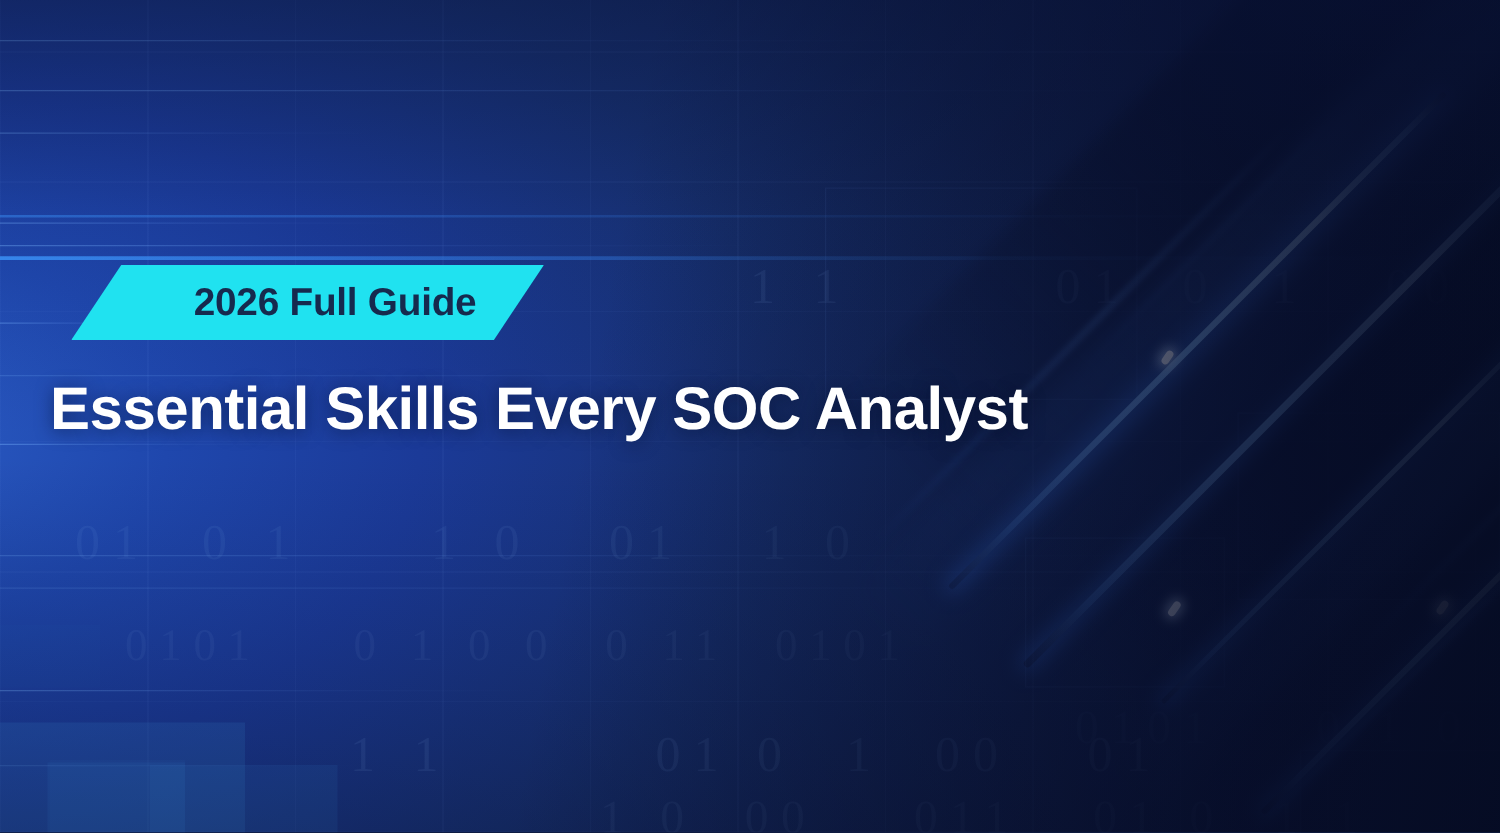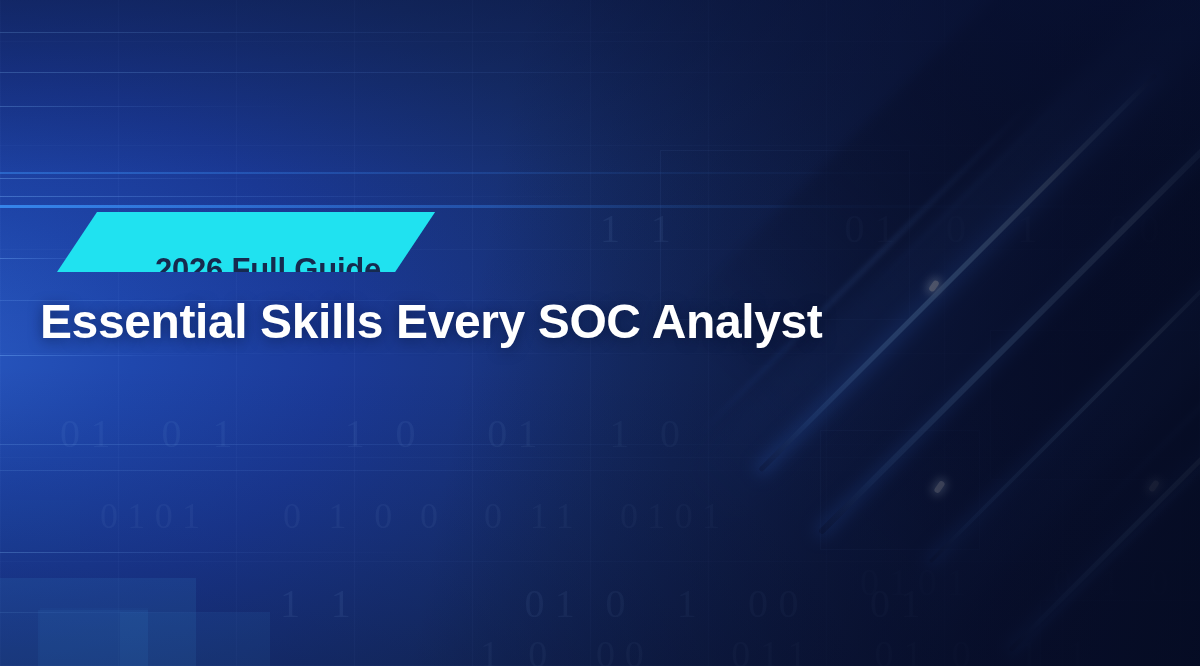--- a/index.html
+++ b/index.html
@@ -150,25 +150,24 @@
     margin-left:17px;
   }
   .badge-label {
     display:block;
     line-height:60px;
     font-size:31px;
     font-weight:700;
     color:#162a4e;
     letter-spacing:-0.2px;
     white-space:nowrap;
-    margin-top:28px;
   }
 
   .headline {
-    margin-top:4px;
+    margin-top:22px;
     font-size:48px;
     line-height:68px;
     font-weight:700;
     color:#ffffff;
     letter-spacing:-0.4px;
     text-shadow:0 2px 14px rgba(5,15,45,0.55);
   }
   .headline .hl-line { display:block; white-space:nowrap; }
 </style>
 </head>

